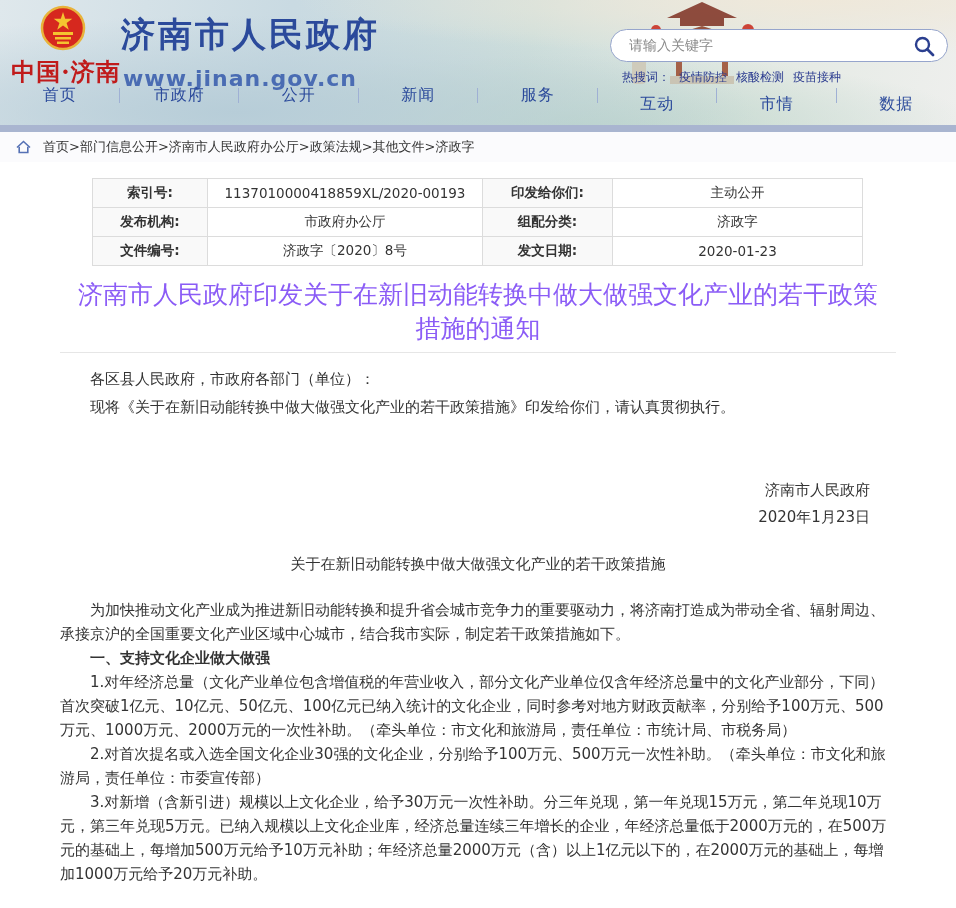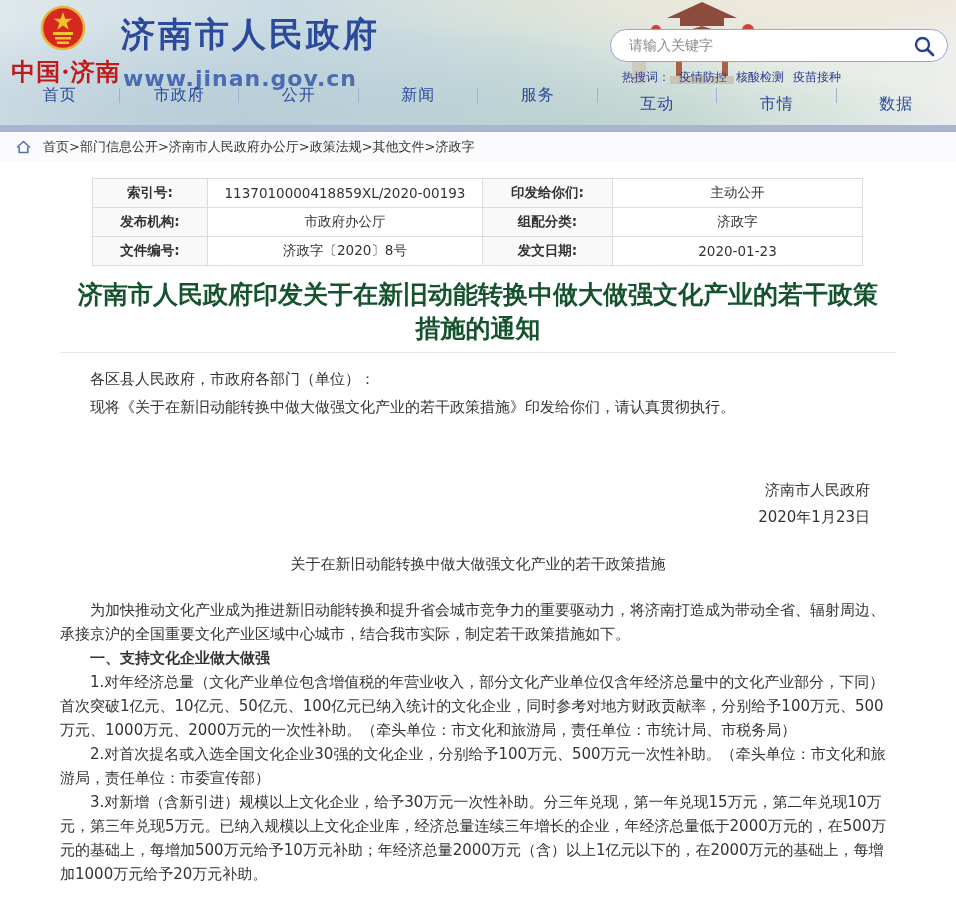--- a/index.html
+++ b/index.html
@@ -78,21 +78,21 @@
     border:1px solid #dcdcdc; height:29px; text-align:center;
     font-size:13.5px; color:#333; padding:0 4px; overflow:hidden; white-space:nowrap;
   }
   td.mlabel { width:115px; font-weight:bold; background:#f9f9f9; }
   td.mval1 { width:275px; }
   td.mlabel2 { width:130px; font-weight:bold; background:#f9f9f9; }
   td.mval2 { width:250px; }
 
   .doc-title {
     margin:12px auto 0; width:810px; text-align:center;
-    font-size:25px; line-height:34px; color:#14532d; font-weight:700;
+    font-size:25px; line-height:34px; color:#8b5cf6; font-weight:400;
   }
   .title-hr { border:none; border-top:1px solid #e6e6e6; margin:6px 0 0; }
 
   .doc-body { font-size:15px; color:#333; }
   .doc-body p { margin:0; text-indent:2em; line-height:28px; }
   .salutation { margin-top:12px !important; }
   .big-gap { height:56px; }
   .sign-line { text-align:right; text-indent:0 !important; padding-right:26px; line-height:27px !important; }
   .public-note { margin-top:4px !important; line-height:27px !important; }
   .subtitle { text-align:center; text-indent:0 !important; margin-top:20px !important; line-height:27px !important; }

